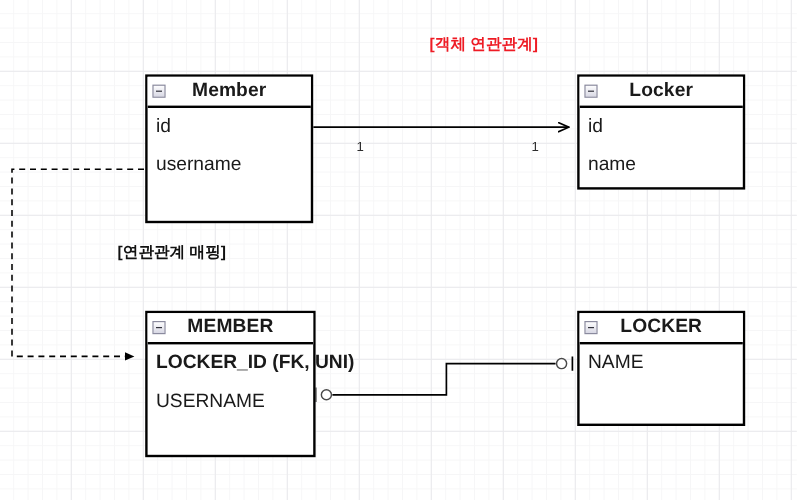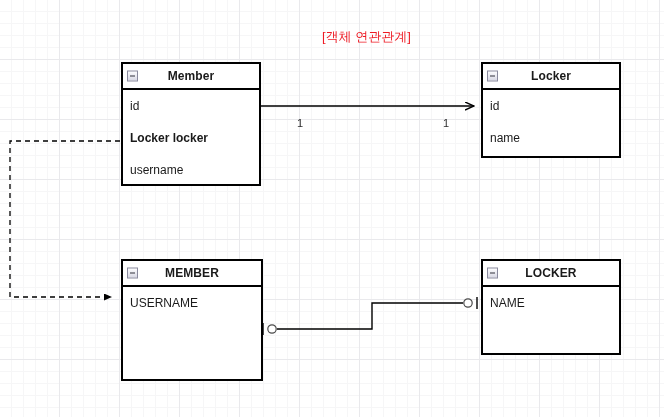--- a/index.html
+++ b/index.html
@@ -46,21 +46,21 @@
     position: relative;
     height: 26px;
     border-bottom: 2px solid #000000;
     display: flex;
     align-items: center;
     justify-content: center;
     box-sizing: border-box;
     background: #ffffff;
   }
   .box-title {
-    font-size: 12px;
+    font-size: 16px;
     font-weight: bold;
     color: #1a1a1a;
     letter-spacing: 0.1px;
     line-height: 1;
   }
   .collapse-icon {
     position: absolute;
     left: 4px;
     top: 50%;
     transform: translateY(-50%);
@@ -83,44 +83,45 @@
 
   .box-body {
     padding: 0;
     box-sizing: border-box;
   }
   .attr {
     height: 32px;
     display: flex;
     align-items: center;
     padding-left: 7px;
-    font-size: 12px;
+    font-size: 16px;
     color: #1a1a1a;
     line-height: 1;
     box-sizing: border-box;
     white-space: nowrap;
   }
   .attr.bold {
     font-weight: bold;
   }
 
   
   #box-member-class  { left: 121px; top: 62px;  width: 140px; height: 124px; }
   #box-locker-class  { left: 481px; top: 62px;  width: 140px; height:  96px; }
   #box-member-table  { left: 121px; top: 259px; width: 142px; height: 122px; }
   #box-locker-table  { left: 481px; top: 259px; width: 140px; height:  96px; }
 
   
   .label {
     position: absolute;
     font-size: 13px;
-    font-weight: normal;
+    font-weight: bold;
     white-space: nowrap;
     line-height: 1;
     z-index: 6;
+    margin-left: 36px;
   }
   #label-object   { left: 322px; top: 30px;  color: #ee1b24; }
   #label-mapping  { left: 62px;  top: 203px; color: #111111; }
   #label-table    { left: 317px; top: 248px; color: #3b38e0; }
 
   .multiplicity {
     position: absolute;
     font-size: 11px;
     color: #2d2d2d;
     line-height: 1;
@@ -170,34 +171,34 @@
       <line x1="477" y1="297" x2="477" y2="309" stroke="#000000" stroke-width="1.4"></line>
     </g>
 
     <g>
       <path d="M 120,141 L 10,141 L 10,297 L 112,297" fill="none" stroke="#000000" stroke-width="1.3" stroke-dasharray="5,4" marker-end="url(#solid-arrow)"></path>
     </g>
   </svg>
 
   <div class="label" id="label-object">[객체 연관관계]</div>
 
+  <div class="label" id="label-mapping">[연관관계 매핑]</div>
 
 
   <div class="multiplicity" id="mult-left">1</div>
 
   <div class="multiplicity" id="mult-right">1</div>
 
   <div class="box" id="box-member-class">
     <div class="box-header">
       <span class="collapse-icon"></span>
       <span class="box-title">Member</span>
     </div>
     <div class="box-body">
       <div class="attr">id</div>
-      <div class="attr bold">Locker locker</div>
       <div class="attr">username</div>
     </div>
   </div>
 
   <div class="box" id="box-locker-class">
     <div class="box-header">
       <span class="collapse-icon"></span>
       <span class="box-title">Locker</span>
     </div>
     <div class="box-body">
@@ -205,20 +206,21 @@
       <div class="attr">name</div>
     </div>
   </div>
 
   <div class="box" id="box-member-table">
     <div class="box-header">
       <span class="collapse-icon"></span>
       <span class="box-title">MEMBER</span>
     </div>
     <div class="box-body">
+      <div class="attr bold">LOCKER_ID (FK, UNI)</div>
       <div class="attr">USERNAME</div>
     </div>
   </div>
 
   <div class="box" id="box-locker-table">
     <div class="box-header">
       <span class="collapse-icon"></span>
       <span class="box-title">LOCKER</span>
     </div>
     <div class="box-body">

